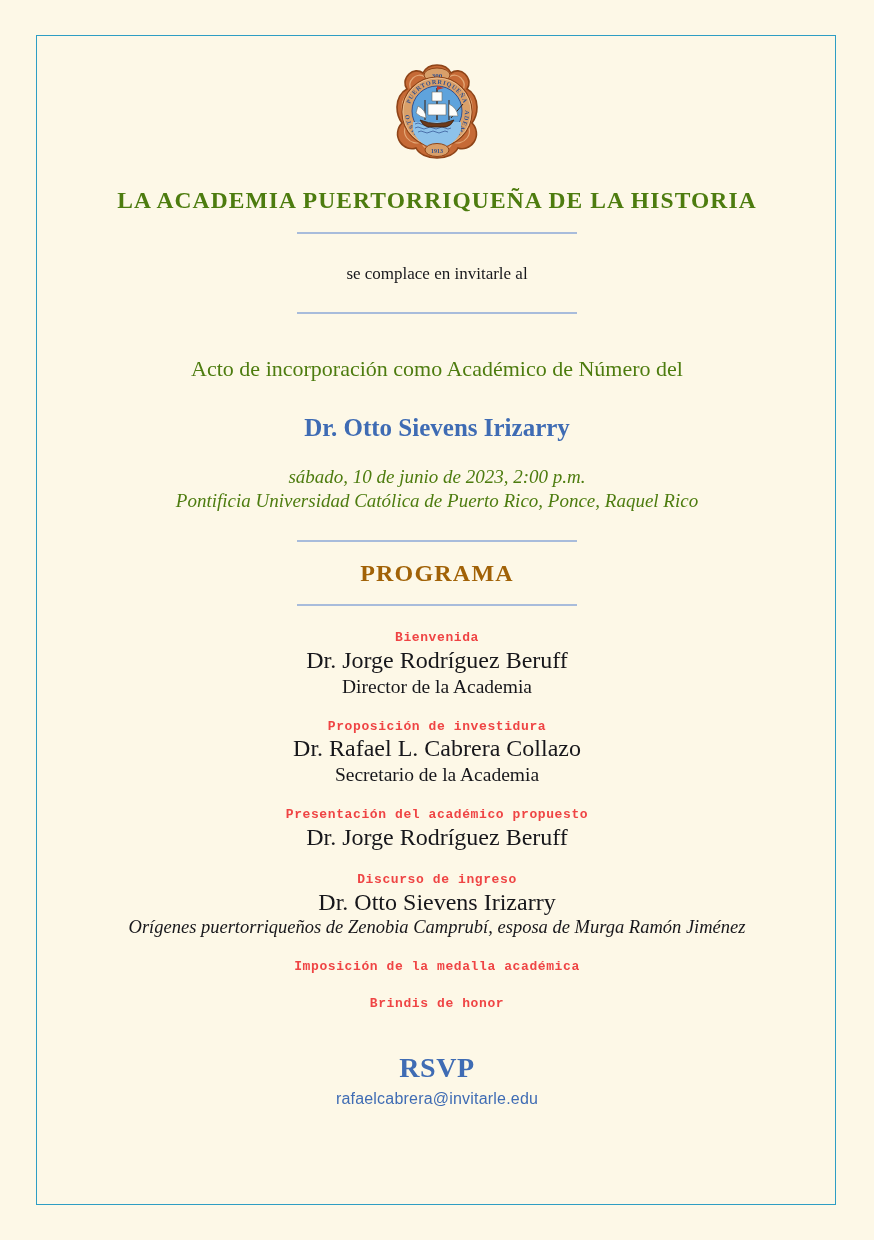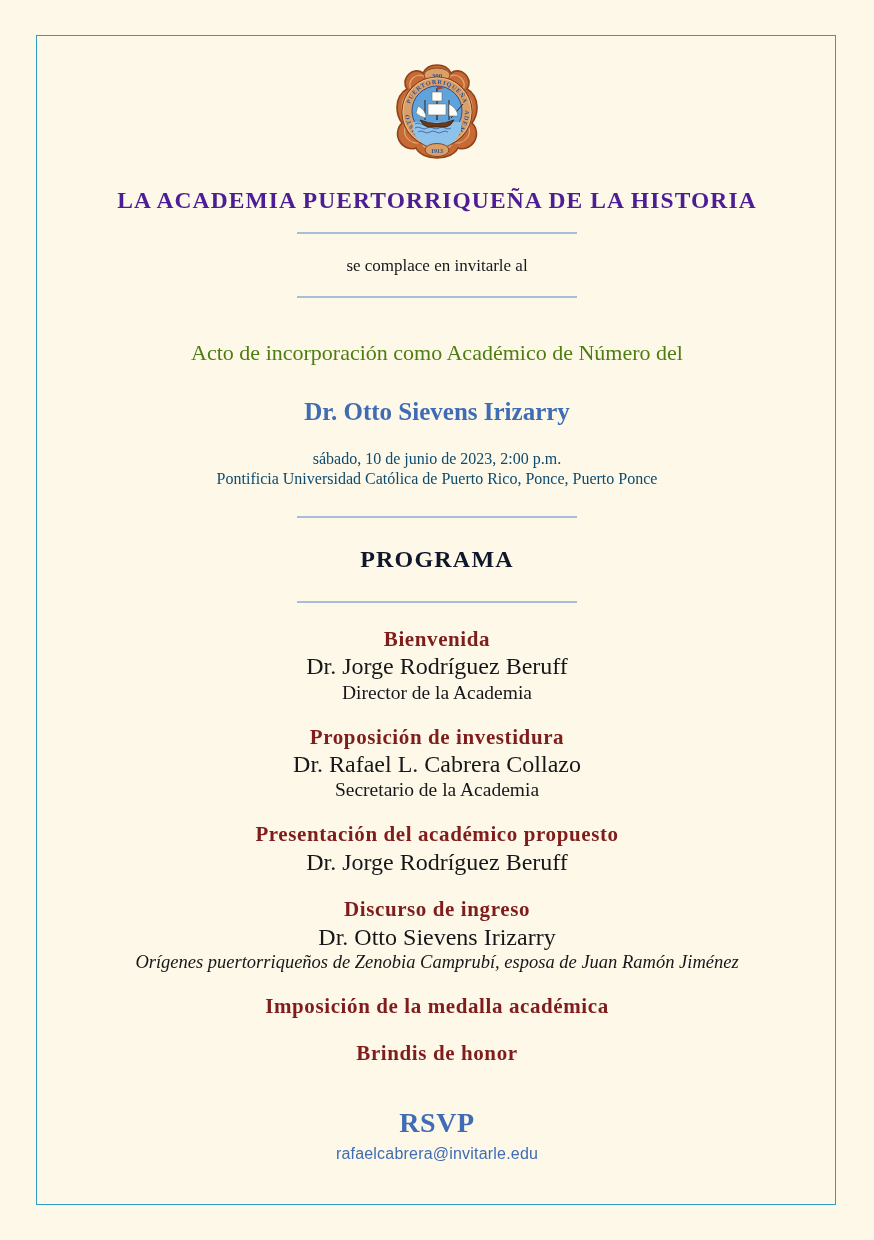--- a/index.html
+++ b/index.html
@@ -43,21 +43,21 @@
   
   .seal {
     width: 104px;
     height: 104px;
     margin-bottom: 22px;
     display: block;
   }
 
   
   .academy-title {
-    color: #4c1d95;
+    color: #4d7c0f;
     font-weight: bold;
     font-size: 23.5px;
     letter-spacing: 1.1px;
     text-align: center;
     line-height: 1.1;
     margin: 0;
     white-space: nowrap;
   }
 
   .rule {
@@ -66,21 +66,21 @@
     background: #a8bcdb;
     margin: 18px auto;
     border: 0;
   }
   .rule.tight-top { margin-top: 16px; margin-bottom: 16px; }
 
   .invite-line {
     font-size: 17px;
     color: #17171b;
     text-align: center;
-    margin: 4px;
+    margin: 12px;
     line-height: 1.2;
   }
 
   .act-line {
     font-size: 22px;
     color: #4d7c0f;
     text-align: center;
     margin: 26px 0 0 0;
     line-height: 1.2;
   }
@@ -89,58 +89,60 @@
     color: #3f6cb4;
     font-weight: bold;
     font-size: 25px;
     text-align: center;
     margin: 30px 0 0 0;
     line-height: 1.2;
   }
 
   .details {
     text-align: center;
-    font-size: 16px;
-    color: #0c4a6e;
+    font-size: 19px;
+    color: #4d7c0f;
     margin: 22px 0 0 0;
     line-height: 1.30;
+    font-style: italic;
   }
   .details div { white-space: nowrap; }
 
   .programa-heading {
-    color: #0f172a;
+    color: #a16207;
     font-weight: bold;
     font-size: 24px;
     letter-spacing: 1.2px;
     text-align: center;
-    margin: 10px;
+    margin: 0;
     line-height: 1.1;
   }
 
   
   .program {
     margin-top: 24px;
     width: 100%;
     display: flex;
     flex-direction: column;
     align-items: center;
   }
   .program-item {
     text-align: center;
     margin-bottom: 21px;
     width: 100%;
   }
   .program-item:last-child { margin-bottom: 0; }
 
   .item-title {
-    color: #7f1d1d;
-    font-weight: bold;
-    font-size: 21px;
+    color: #ef4444;
+    font-weight: bold;
+    font-size: 13px;
     letter-spacing: 0.6px;
     line-height: 1.22;
+    font-family: Liberation Mono, monospace;
   }
   .item-person {
     color: #17171b;
     font-size: 24px;
     line-height: 1.18;
   }
   .item-role {
     color: #17171b;
     font-size: 19.5px;
     line-height: 1.18;
@@ -247,21 +249,21 @@
   <p class="invite-line">se complace en invitarle al</p>
 
   <hr class="rule tight-top">
 
   <p class="act-line">Acto de incorporación como Académico de Número del</p>
 
   <p class="honoree">Dr. Otto Sievens Irizarry</p>
 
   <div class="details">
     <div>sábado, 10 de junio de 2023, 2:00 p.m.</div>
-    <div>Pontificia Universidad Católica de Puerto Rico, Ponce, Puerto Ponce</div>
+    <div>Pontificia Universidad Católica de Puerto Rico, Ponce, Raquel Rico</div>
   </div>
 
   <hr class="rule" style="margin-top:26px;margin-bottom:18px;">
 
   <p class="programa-heading">PROGRAMA</p>
 
   <hr class="rule" style="margin-top:18px;margin-bottom:0;">
 
   <div class="program">
 
@@ -278,21 +280,21 @@
     </div>
 
     <div class="program-item">
       <div class="item-title">Presentación del académico propuesto</div>
       <div class="item-person">Dr. Jorge Rodríguez Beruff</div>
     </div>
 
     <div class="program-item">
       <div class="item-title">Discurso de ingreso</div>
       <div class="item-person">Dr. Otto Sievens Irizarry</div>
-      <div class="item-work">Orígenes puertorriqueños de Zenobia Camprubí, esposa de Juan Ramón Jiménez</div>
+      <div class="item-work">Orígenes puertorriqueños de Zenobia Camprubí, esposa de Murga Ramón Jiménez</div>
     </div>
 
 
     <div class="program-item">
       <div class="item-title">Imposición de la medalla académica</div>
     </div>
 
     <div class="program-item">
       <div class="item-title">Brindis de honor</div>
     </div>

